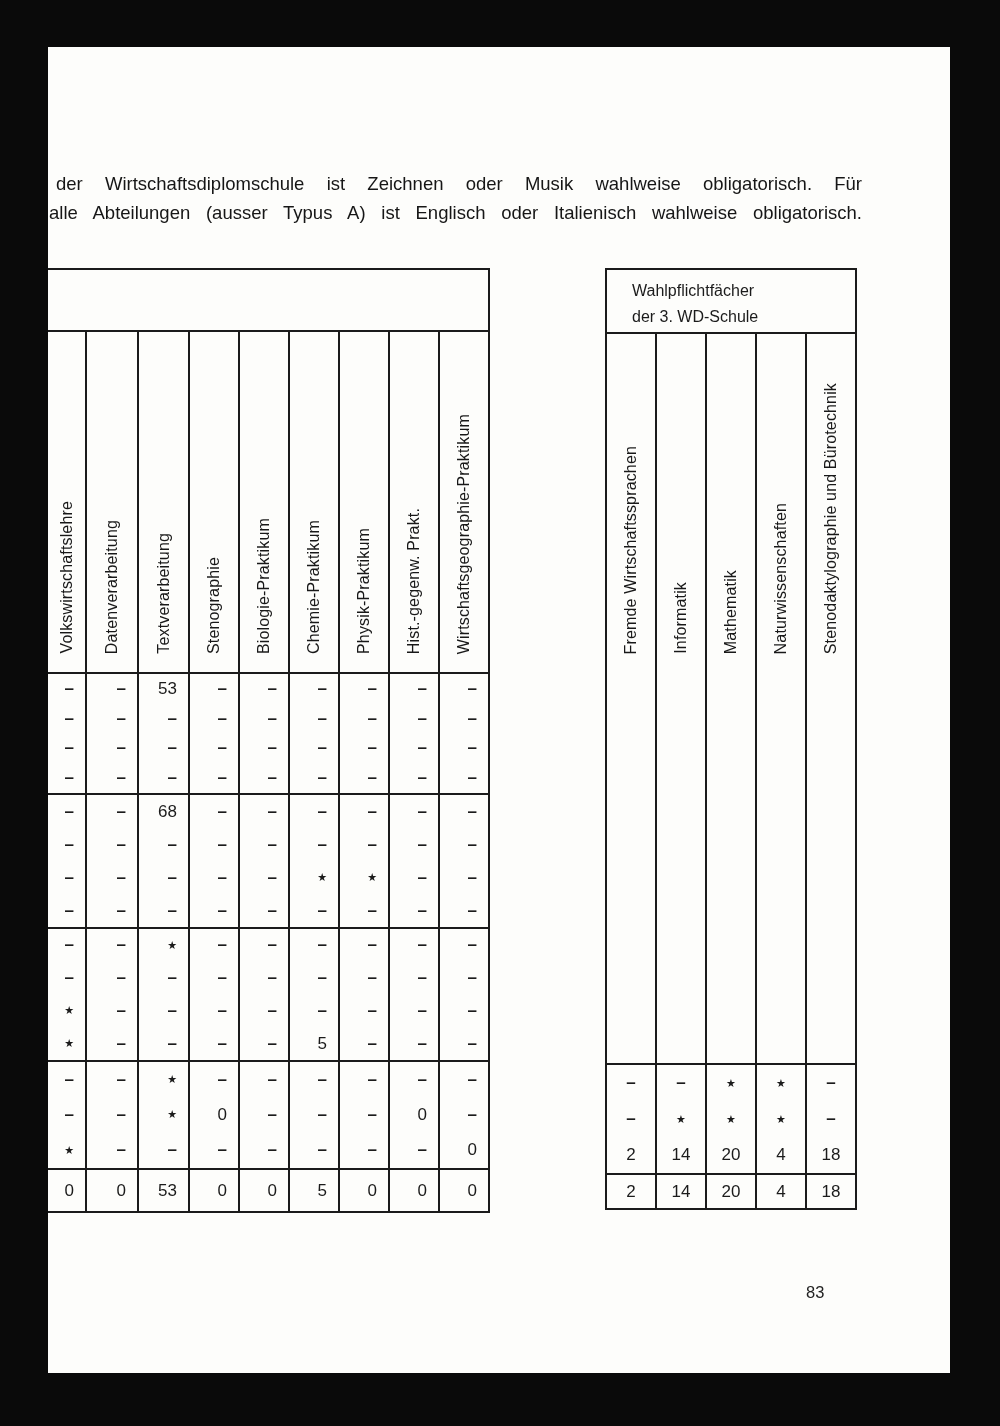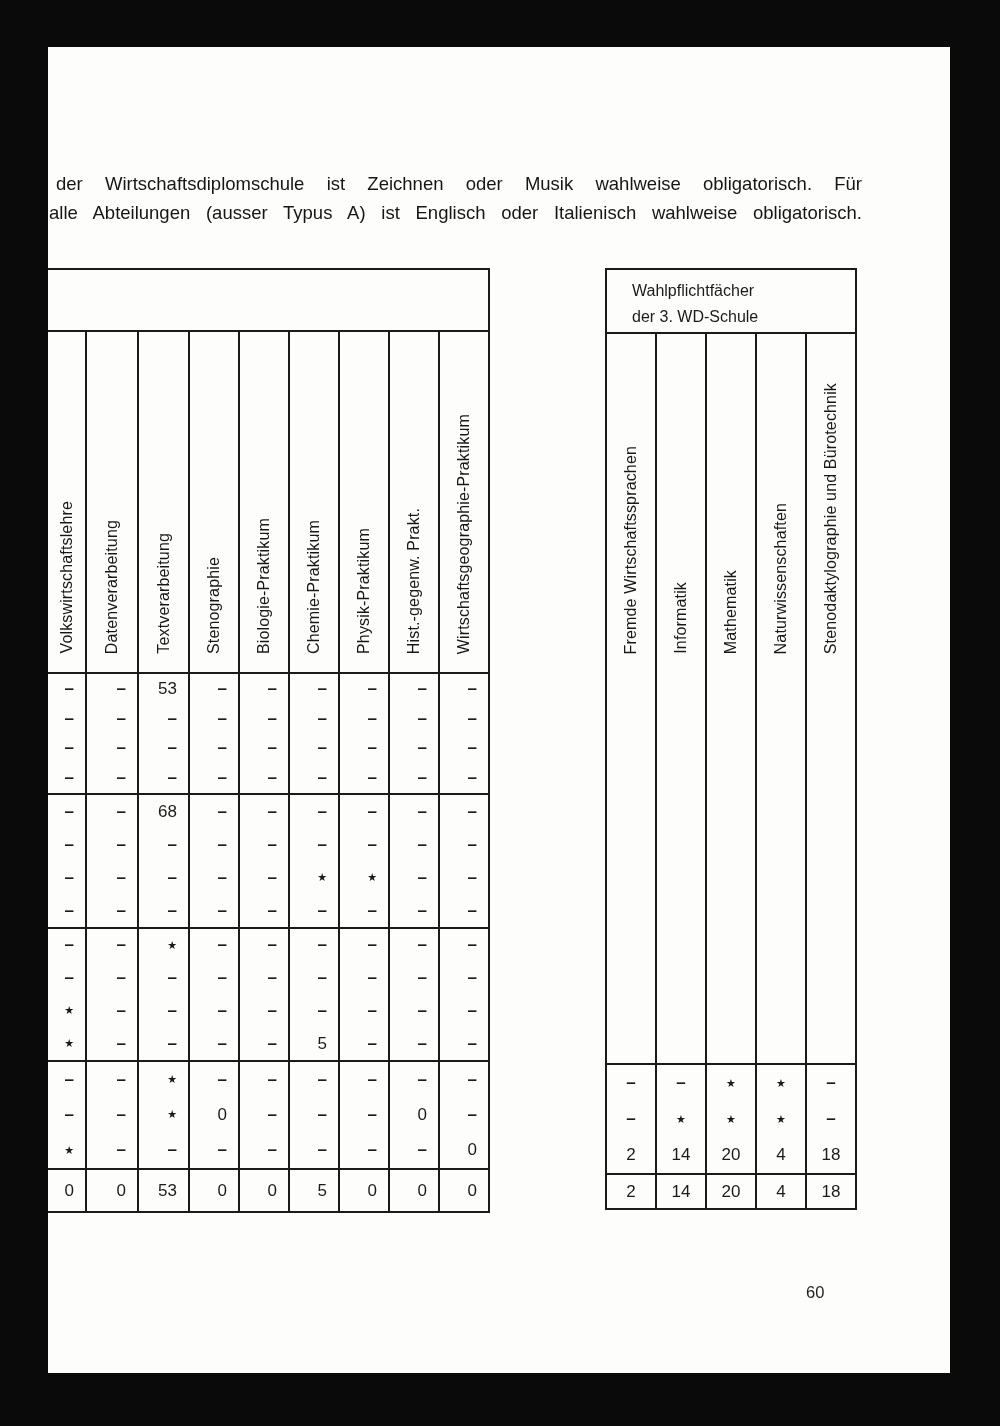--- a/index.html
+++ b/index.html
@@ -611,14 +611,14 @@
       </div>
     <div class="sec g5 bt tot-r">
         <div class="cell">2</div>
         <div class="cell">14</div>
         <div class="cell">20</div>
         <div class="cell">4</div>
         <div class="cell">18</div>
       </div>
   </div>
 
-  <div class="pagenum">60</div>
+  <div class="pagenum">83</div>
 </div>
 
 </body></html>

